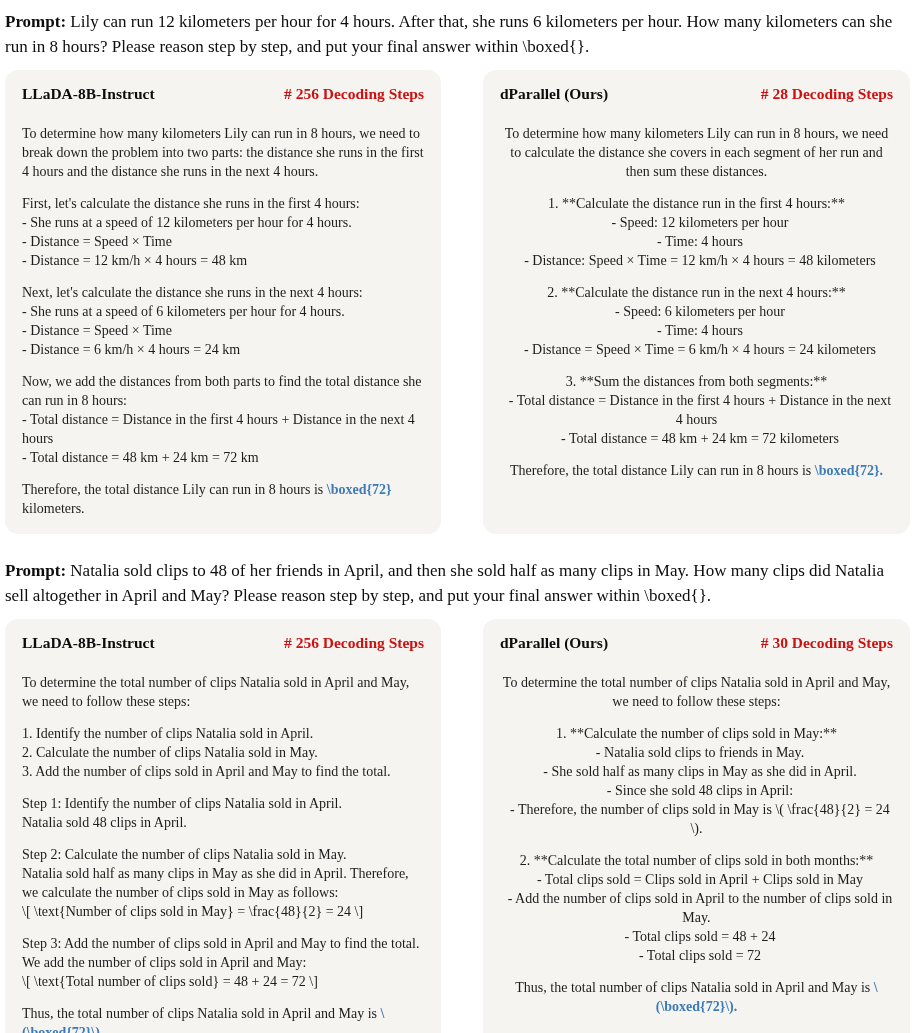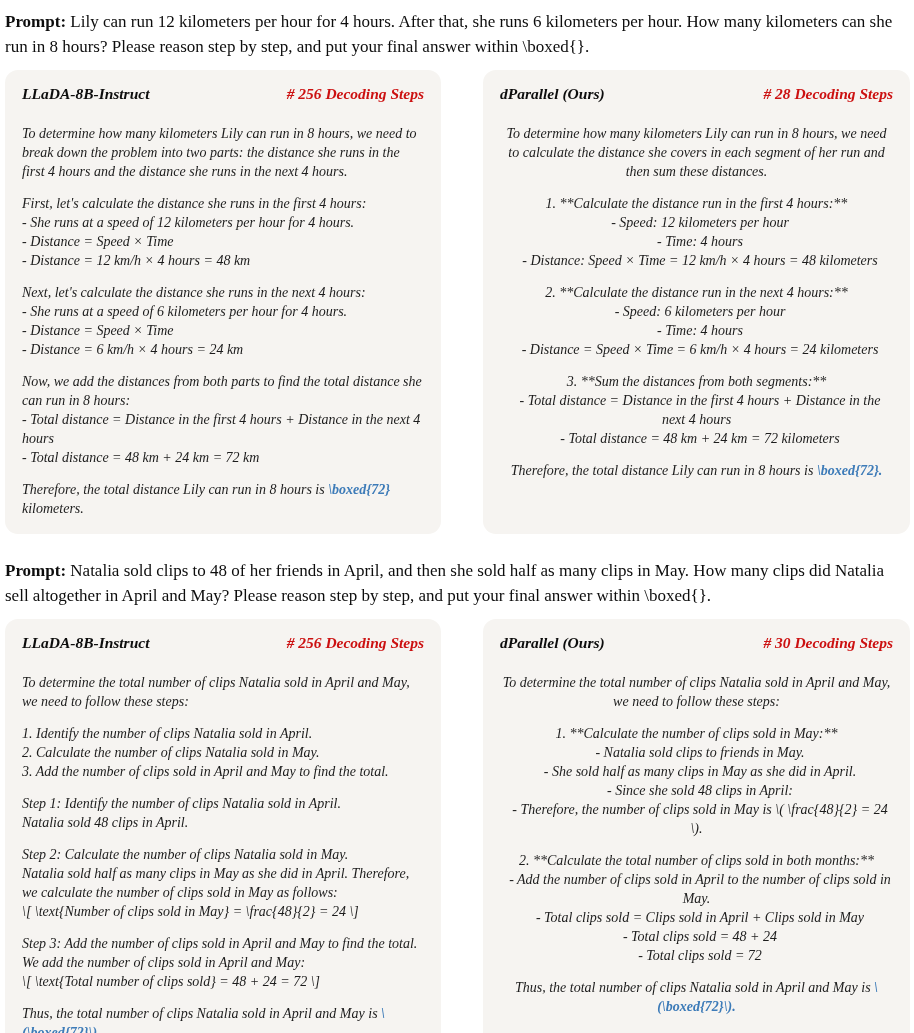--- a/index.html
+++ b/index.html
@@ -32,21 +32,20 @@
 
   .row {
     display: flex;
     gap: 42px;
     align-items: stretch;
   }
   .card {
     background: var(--card-bg);
     border-radius: 13px;
     padding: 15px 17px 16px 17px;
-    font-style: italic;
   }
   .card-left  { width: 436px; flex: 0 0 436px; }
   .card-right { width: 427px; flex: 0 0 427px; text-align: center; }
 
   .card-header {
     display: flex;
     justify-content: space-between;
     align-items: baseline;
     font-weight: 700;
     font-size: 15.5px;
@@ -183,22 +182,22 @@
             </div>
             <div class="para">
               <div class="line"><span class="seg">1. **Calculate the number of clips sold in May:**</span></div>
               <div class="line"><span class="seg">  - Natalia sold clips to friends in May.</span></div>
               <div class="line"><span class="seg">  - She sold half as many clips in May as she did in April.</span></div>
               <div class="line"><span class="seg">  - Since she sold 48 clips in April:</span></div>
               <div class="line"><span class="seg">  - Therefore, the number of clips sold in May is \( \frac{48}{2} = 24 \).</span></div>
             </div>
             <div class="para">
               <div class="line"><span class="seg">2. **Calculate the total number of clips sold in both months:**</span></div>
+              <div class="line"><span class="seg">  - Total clips sold = Clips sold in April + Clips sold in May</span></div>
               <div class="line"><span class="seg">  - Add the number of clips sold in April to the number of clips sold in May.</span></div>
-              <div class="line"><span class="seg">  - Total clips sold = Clips sold in April + Clips sold in May</span></div>
               <div class="line"><span class="seg">  - Total clips sold = 48 + 24</span></div>
               <div class="line"><span class="seg">  - Total clips sold = 72</span></div>
             </div>
             <div class="para">
               <div class="line"><span class="seg">Thus, the total number of clips Natalia sold in April and May is </span><span class="hl">\(\boxed{72}\).</span></div>
             </div>
           </div>
         </div>
       </div>
     </section>

